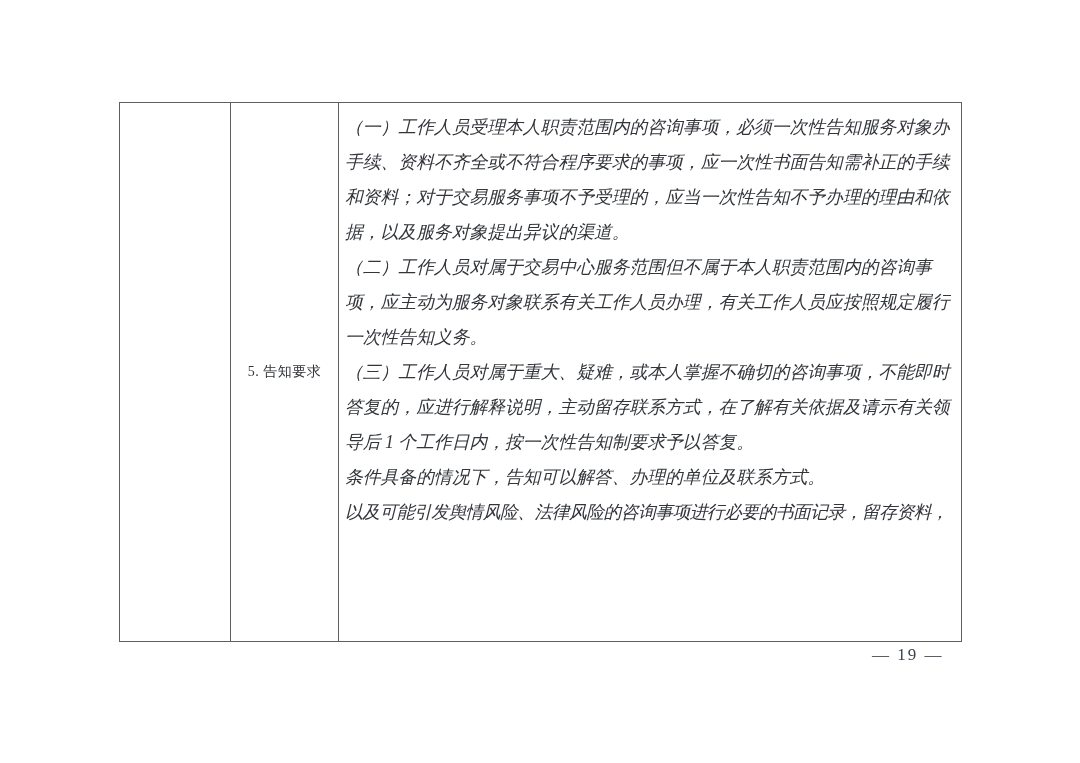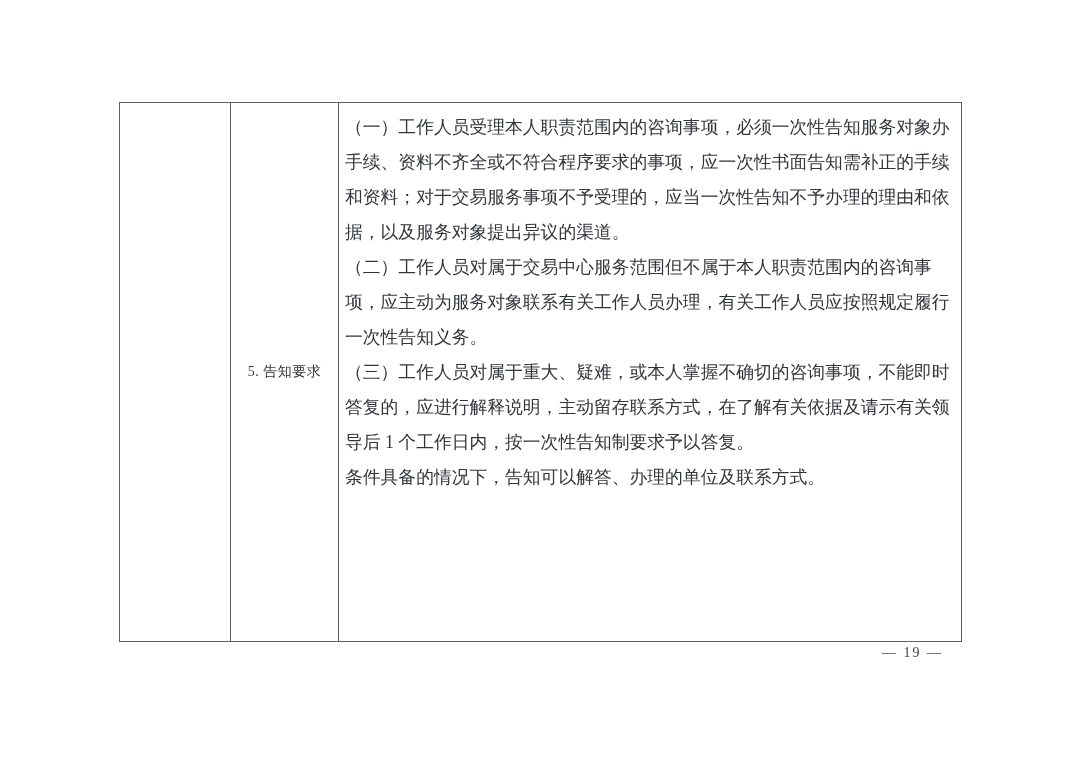--- a/index.html
+++ b/index.html
@@ -35,37 +35,37 @@
     align-items: center;
     justify-content: center;
     font-size: 14px;
     letter-spacing: 0.5px;
     white-space: nowrap;
   }
   .cell-content {
     flex: 1;
     padding: 7px 8px 0 6px;
     overflow: hidden;
+    font-style: italic;
   }
   .text-line {
     height: 35px;
     line-height: 35px;
     font-size: 17.8px;
     white-space: nowrap;
   }
   .text-line.tight { letter-spacing: -0.55px; }
   .page-number {
     position: absolute;
     left: 872px;
     top: 645px;
-    font-size: 14px;
+    font-size: 17px;
     letter-spacing: 2px;
     color: #3c434e;
     white-space: nowrap;
-    margin-left: 10px;
   }
 </style>
 </head>
 <body>
 
 <div class="page">
   <div class="doc-table">
     <div class="cell cell-category"></div>
     <div class="cell cell-label">
       <span>5. 告知要求</span>
@@ -75,16 +75,17 @@
         <div class="text-line">手续、资料不齐全或不符合程序要求的事项，应一次性书面告知需补正的手续</div>
         <div class="text-line">和资料；对于交易服务事项不予受理的，应当一次性告知不予办理的理由和依</div>
         <div class="text-line">据，以及服务对象提出异议的渠道。</div>
         <div class="text-line">（二）工作人员对属于交易中心服务范围但不属于本人职责范围内的咨询事</div>
         <div class="text-line">项，应主动为服务对象联系有关工作人员办理，有关工作人员应按照规定履行</div>
         <div class="text-line">一次性告知义务。</div>
         <div class="text-line">（三）工作人员对属于重大、疑难，或本人掌握不确切的咨询事项，不能即时</div>
         <div class="text-line">答复的，应进行解释说明，主动留存联系方式，在了解有关依据及请示有关领</div>
         <div class="text-line">导后 1 个工作日内，按一次性告知制要求予以答复。</div>
         <div class="text-line">条件具备的情况下，告知可以解答、办理的单位及联系方式。</div>
+        <div class="text-line tight">以及可能引发舆情风险、法律风险的咨询事项进行必要的书面记录，留存资料，</div>
       </div>
   </div>
   <div class="page-number">— 19 —</div>
 </div>
 
 </body></html>

